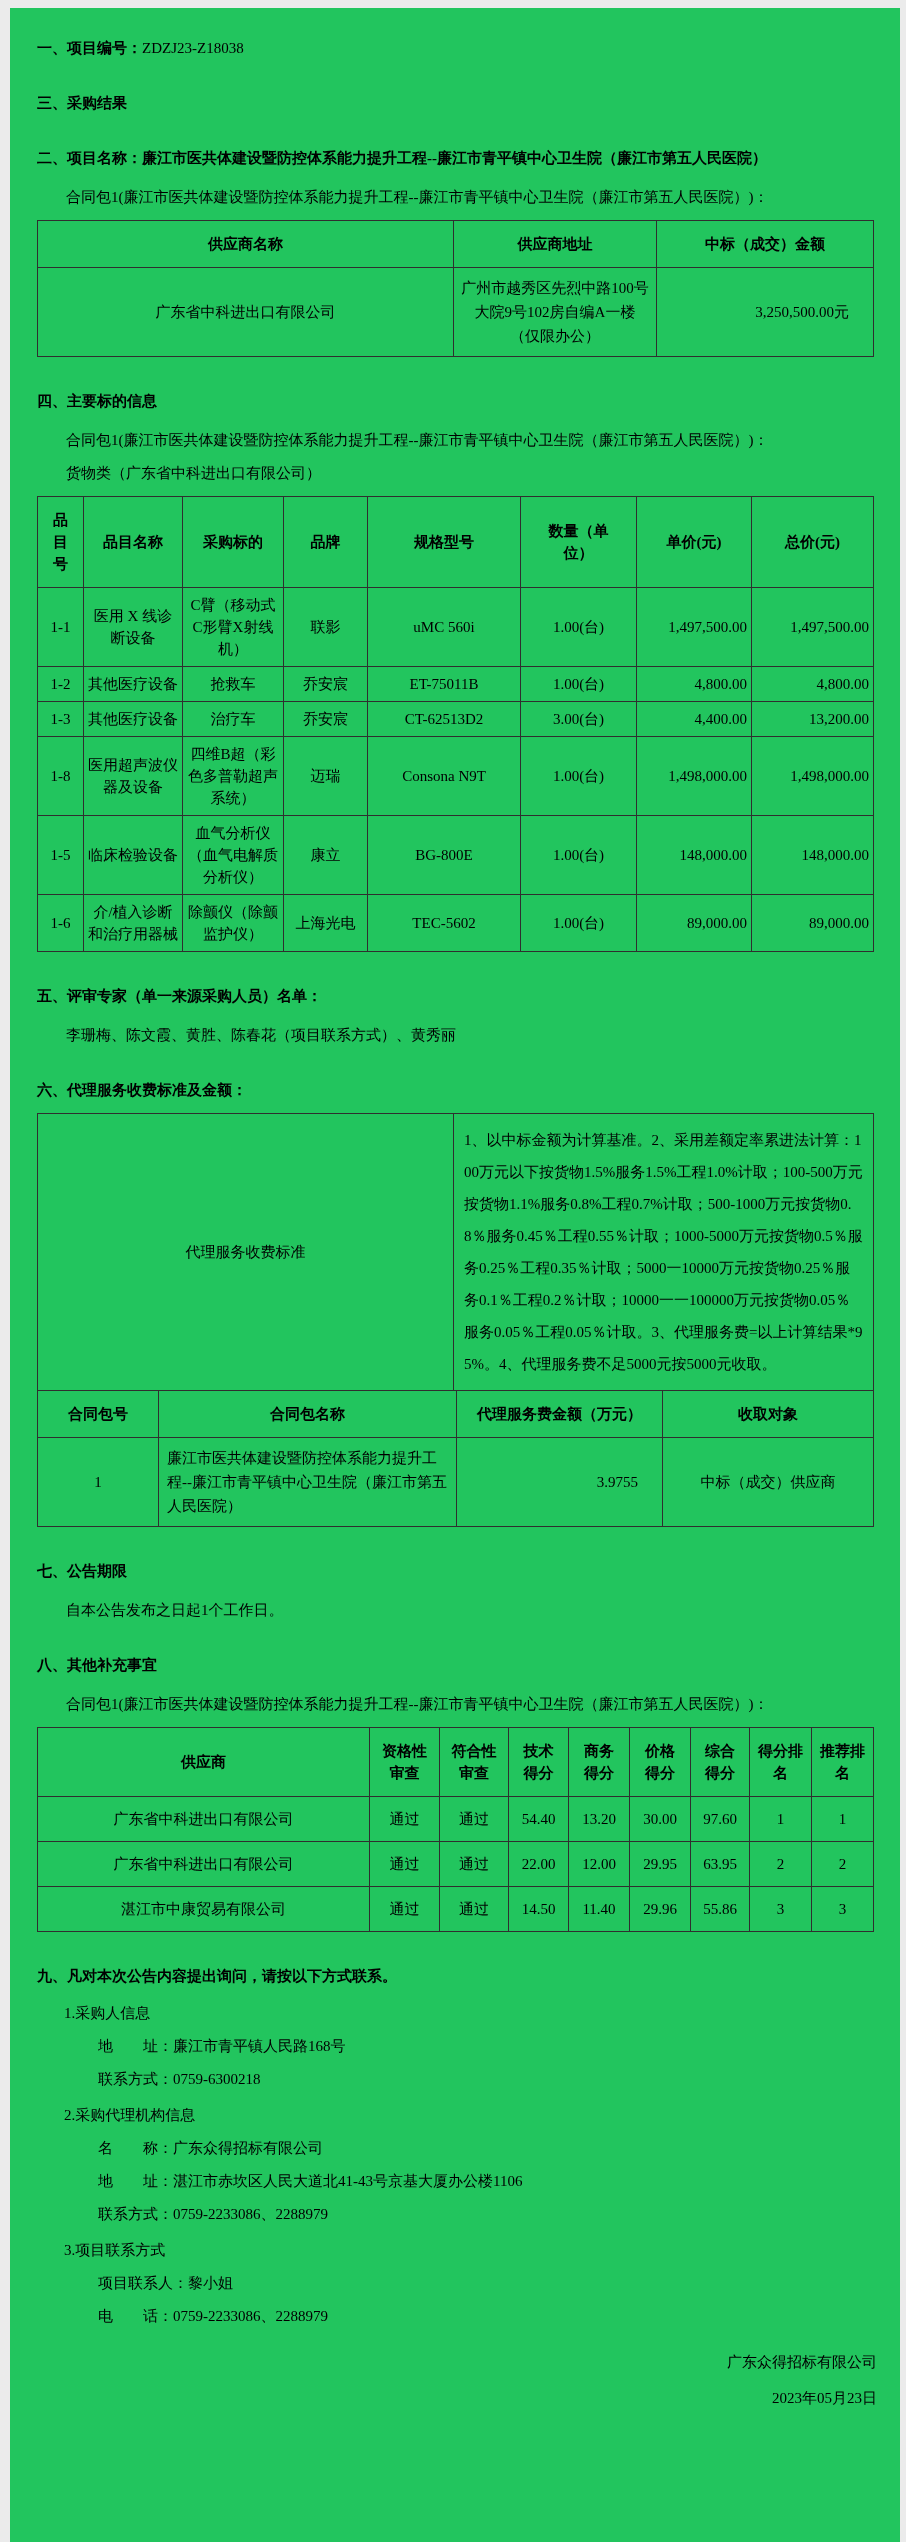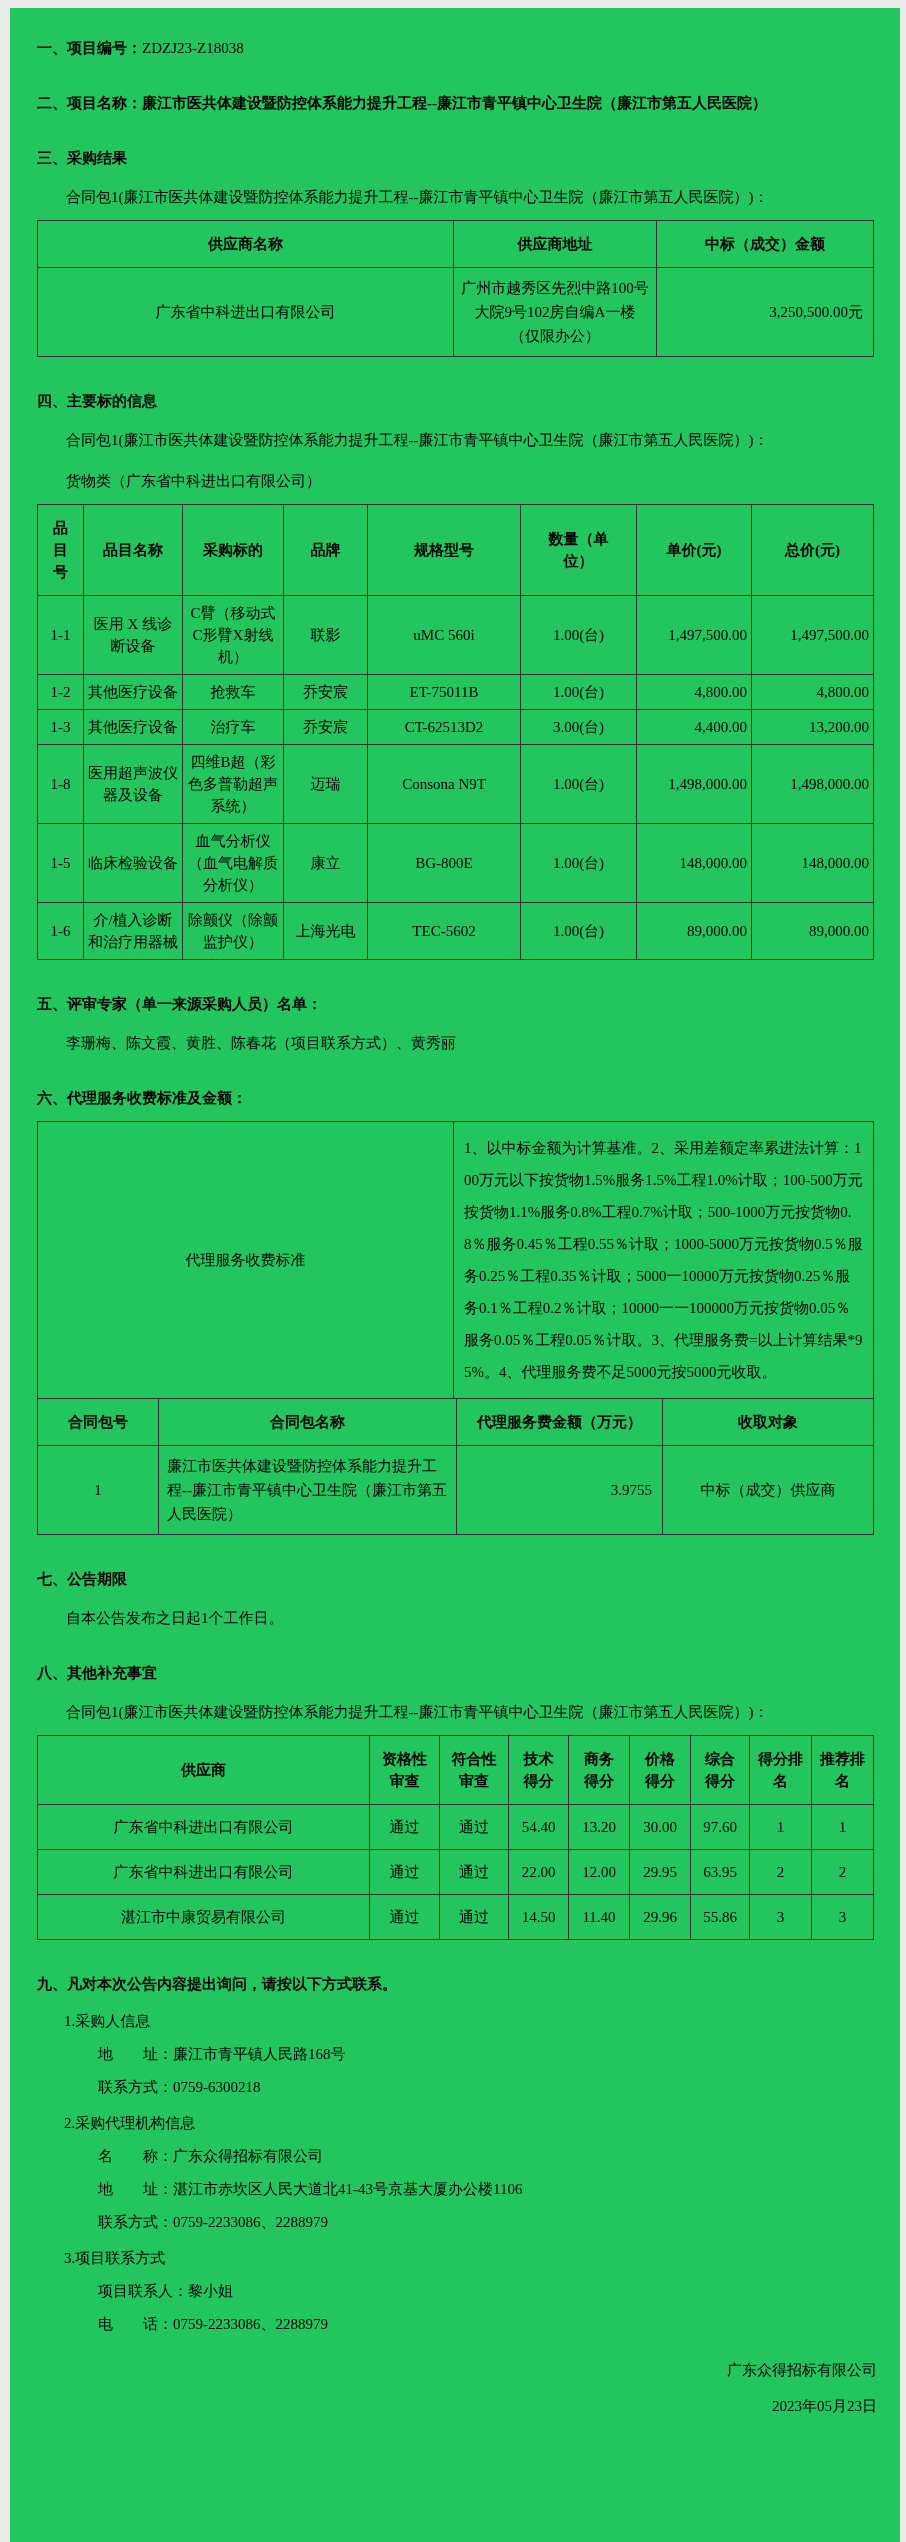--- a/index.html
+++ b/index.html
@@ -23,21 +23,21 @@
     line-height: 21px;
     margin-top: 34px;
   }
   .sec-heading.first { margin-top: 4px; }
   .sec-heading .val-regular { font-weight: normal; }
   .para {
     line-height: 21px;
     margin-top: 18px;
     margin-left: 29px;
   }
-  .para.tight { margin-top: 20px; }
+  .para.tight { margin-top: 12px; }
   table {
     border-collapse: collapse;
     table-layout: fixed;
     width: 836px;
     margin-top: 12px;
   }
   th, td {
     border: 1px solid #2f2f2f;
     vertical-align: middle;
     word-break: break-all;
@@ -46,21 +46,21 @@
     font-weight: bold;
     text-align: center;
     padding: 12px 8px;
     line-height: 22px;
   }
   td {
     text-align: center;
     padding: 8px 6px;
     line-height: 24px;
   }
-  td.r { text-align: right; padding-right: 10px; }
+  td.r { text-align: right; padding-right: 24px; }
   td.l { text-align: left; padding-left: 8px; }
   .tbl-items td { line-height: 22px; padding: 6px 4px; }
   .tbl-items th:nth-child(1) { padding-left: 15px; padding-right: 15px; }
   .tbl-items th:nth-child(6) { padding-left: 22px; padding-right: 22px; }
   .tbl-score th { padding: 12px 8px; }
   .tbl-score td { line-height: 22px; padding: 11px 4px; }
   .tbl-fee-a td.fee-label { text-align: center; }
   .tbl-fee-a td.fee-text {
     text-align: left;
     line-height: 32px;
@@ -76,23 +76,23 @@
   }
   .footer-line.date { margin-top: 15px; }
 </style>
 </head>
 <body>
 
 <div class="panel">
 
   <p class="sec-heading first"><span>一、项目编号：</span><span class="val-regular">ZDZJ23-Z18038</span></p>
 
+  <p class="sec-heading">三、采购结果</p>
+
   <p class="sec-heading"><span>二、项目名称：</span><span>廉江市医共体建设暨防控体系能力提升工程--廉江市青平镇中心卫生院（廉江市第五人民医院）</span></p>
-
-  <p class="sec-heading">三、采购结果</p>
   <p class="para">合同包1(廉江市医共体建设暨防控体系能力提升工程--廉江市青平镇中心卫生院（廉江市第五人民医院）)：</p>
 
   <table class="tbl-result">
     <colgroup>
         <col style="width:416px">
         <col style="width:203px">
         <col style="width:217px">
       </colgroup>
     <thead>
         <tr>

